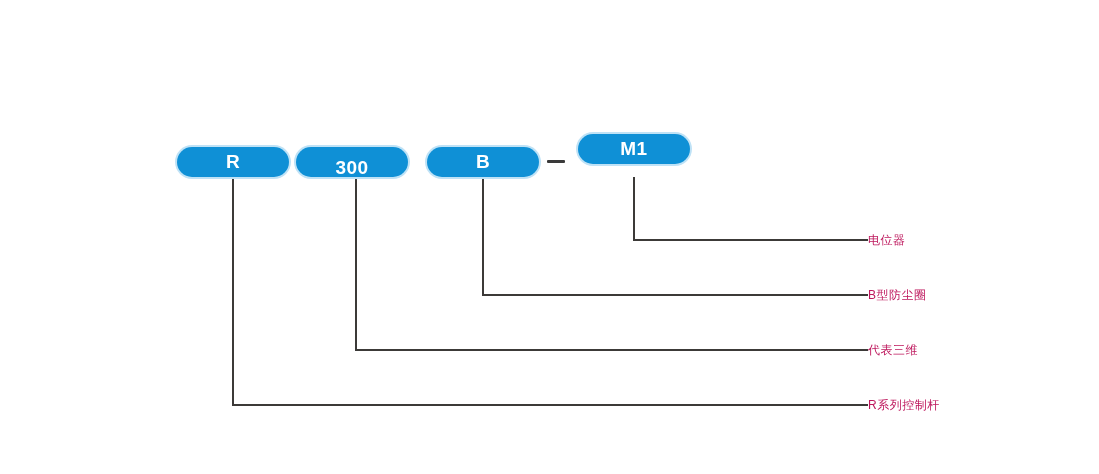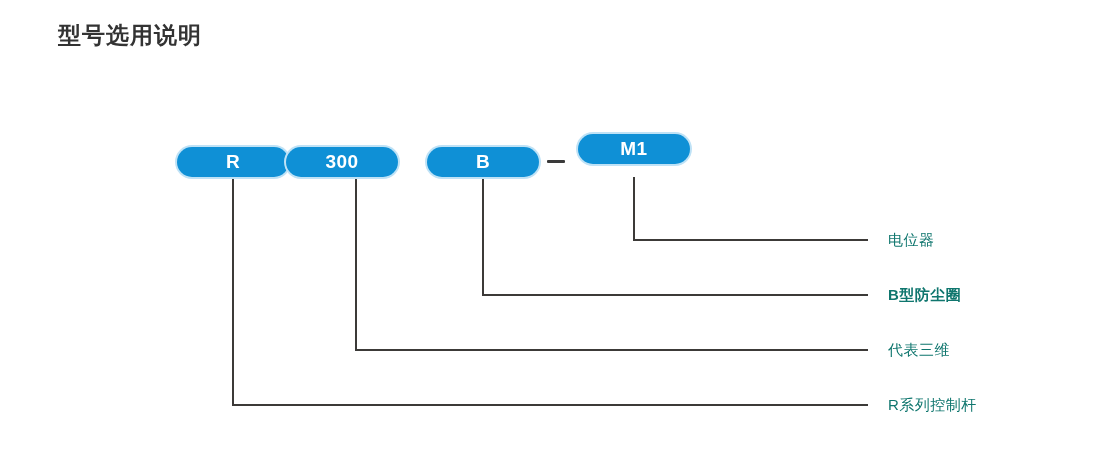--- a/index.html
+++ b/index.html
@@ -65,21 +65,21 @@
     letter-spacing: 0.5px;
     display: flex;
     align-items: center;
     justify-content: center;
     box-sizing: border-box;
     line-height: 1;
   }
   .pill span { display: block; margin-top: -1px; }
 
   .pill-r    { left: 177px; top: 147px; width: 112px; }
-  .pill-300  { left: 286px; top: 147px; width: 112px; }
+  .pill-300  { left: 296px; top: 147px; width: 112px; align-items: flex-end; }
   .pill-b    { left: 427px; top: 147px; width: 112px; }
   .pill-m1   { left: 578px; top: 134px; width: 112px; }
 
   
   .dash {
     position: absolute;
     left: 547px;
     top: 160px;
     width: 18px;
     height: 3px;
@@ -108,37 +108,36 @@
   
   .v-300 { left: 355px; top: 177px; height: 174px; }
   .h-300 { left: 355px; top: 349.4px; width: 513px; }
   
   .v-r  { left: 232px; top: 177px; height: 229px; }
   .h-r  { left: 232px; top: 404.4px; width: 636px; }
 
   
   .callout {
     position: absolute;
-    left: 888px;
-    font-size: 15px;
+    left: 868px;
+    font-size: 12px;
     line-height: 20px;
-    color: #0f766e;
+    color: #be185d;
     white-space: nowrap;
     letter-spacing: 0.5px;
   }
   .callout-1 { top: 230px; }
-  .callout-2 { top: 285px; font-weight: bold; }
+  .callout-2 { top: 285px; }
   .callout-3 { top: 340px; text-align: center; }
   .callout-4 { top: 395px; text-align: right; }
 </style>
 </head>
 <body>
 
 <div class="heading">
-  <p class="heading-cn">型号选用说明</p>
 </div>
 
 <div class="diagram">
 
   <div class="lead-v v-m1"></div>
   <div class="lead-h h-m1"></div>
 
   <div class="lead-v v-b"></div>
   <div class="lead-h h-b"></div>
 

